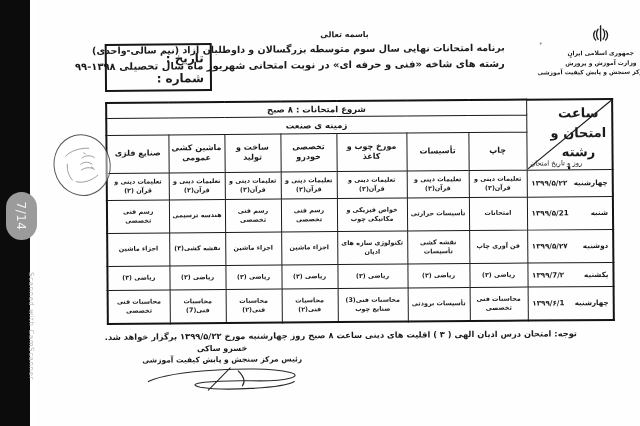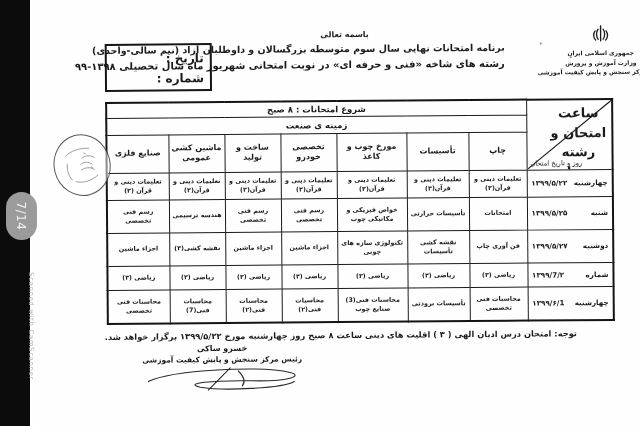--- a/index.html
+++ b/index.html
@@ -170,52 +170,52 @@
             <td class="subject">تعلیمات دینی و قرآن(۳)</td>
             <td class="subject">تعلیمات دینی و قرآن(۳)</td>
             <td class="subject">تعلیمات دینی و قرآن(۳)</td>
             <td class="subject">تعلیمات دینی و قرآن (۳)</td>
           </tr>
 
           <tr style="height:33px">
             <td class="daycell">
               <div class="dd">
                   <span>شنبه</span>
-                  <span>۱۳۹۹/۵/۲۵</span>
+                  <span>۱۳۹۹/۵/21</span>
                 </div>
             </td>
             <td class="subject">امتحانات</td>
             <td class="subject">تأسیسات حرارتی</td>
             <td class="subject">خواص فیزیکی و مکانیکی چوب</td>
             <td class="subject">رسم فنی تخصصی</td>
             <td class="subject">رسم فنی تخصصی</td>
             <td class="subject">هندسه ترسیمی</td>
             <td class="subject">رسم فنی تخصصی</td>
           </tr>
 
           <tr style="height:33px">
             <td class="daycell">
               <div class="dd">
                   <span>دوشنبه</span>
                   <span>۱۳۹۹/۵/۲۷</span>
                 </div>
             </td>
             <td class="subject">فن آوری چاپ</td>
             <td class="subject">نقشه کشی تأسیسات</td>
-            <td class="subject">تکنولوژی سازه های چوبی</td>
+            <td class="subject">تکنولوژی سازه های ادیان</td>
             <td class="subject">اجزاء ماشین</td>
             <td class="subject">اجزاء ماشین</td>
             <td class="subject">نقشه کشی(۳)</td>
             <td class="subject">اجزاء ماشین</td>
           </tr>
 
           <tr style="height:24px">
             <td class="daycell">
               <div class="dd">
-                  <span>شماره</span>
+                  <span>یکشنبه</span>
                   <span>۱۳۹۹/7/۲</span>
                 </div>
             </td>
             <td class="subject">ریاضی (۳)</td>
             <td class="subject">ریاضی (۳)</td>
             <td class="subject">ریاضی (۳)</td>
             <td class="subject">ریاضی (۳)</td>
             <td class="subject">ریاضی (۳)</td>
             <td class="subject">ریاضی (۳)</td>
             <td class="subject">ریاضی (۳)</td>

